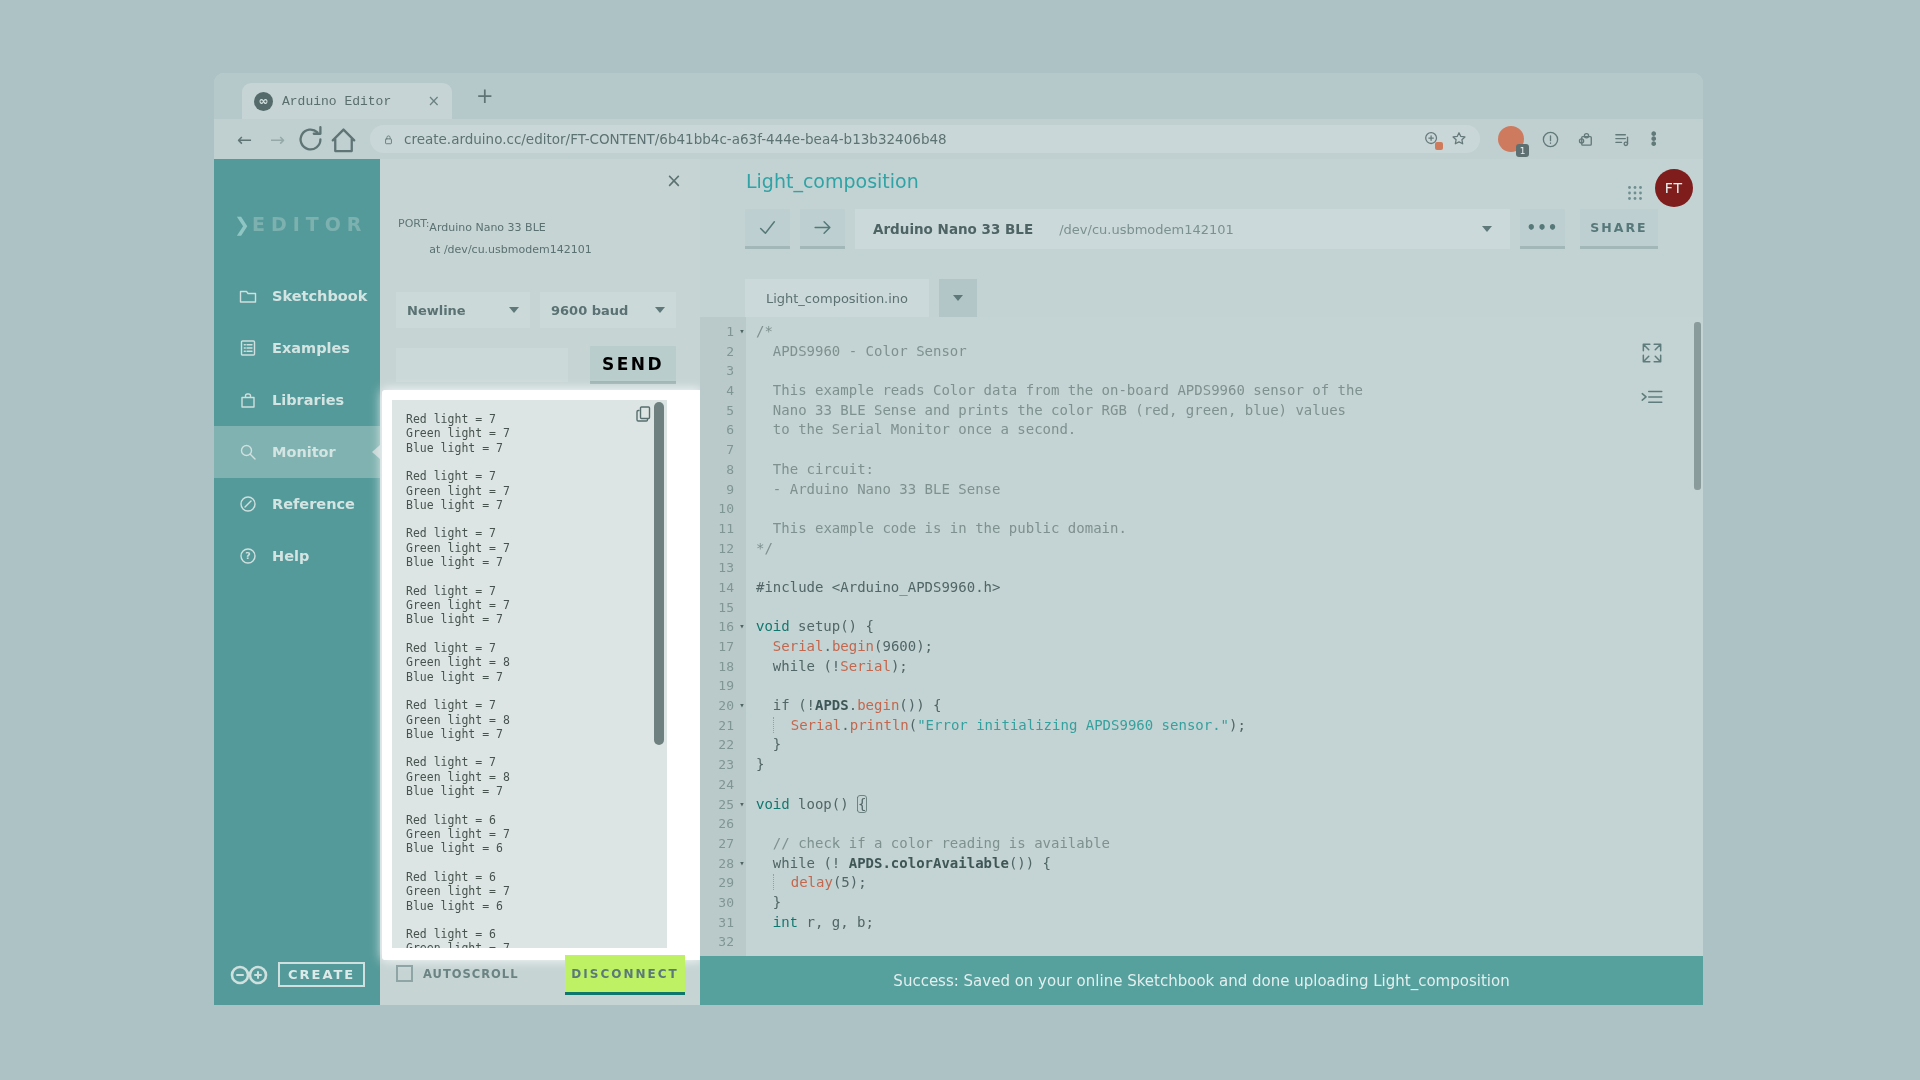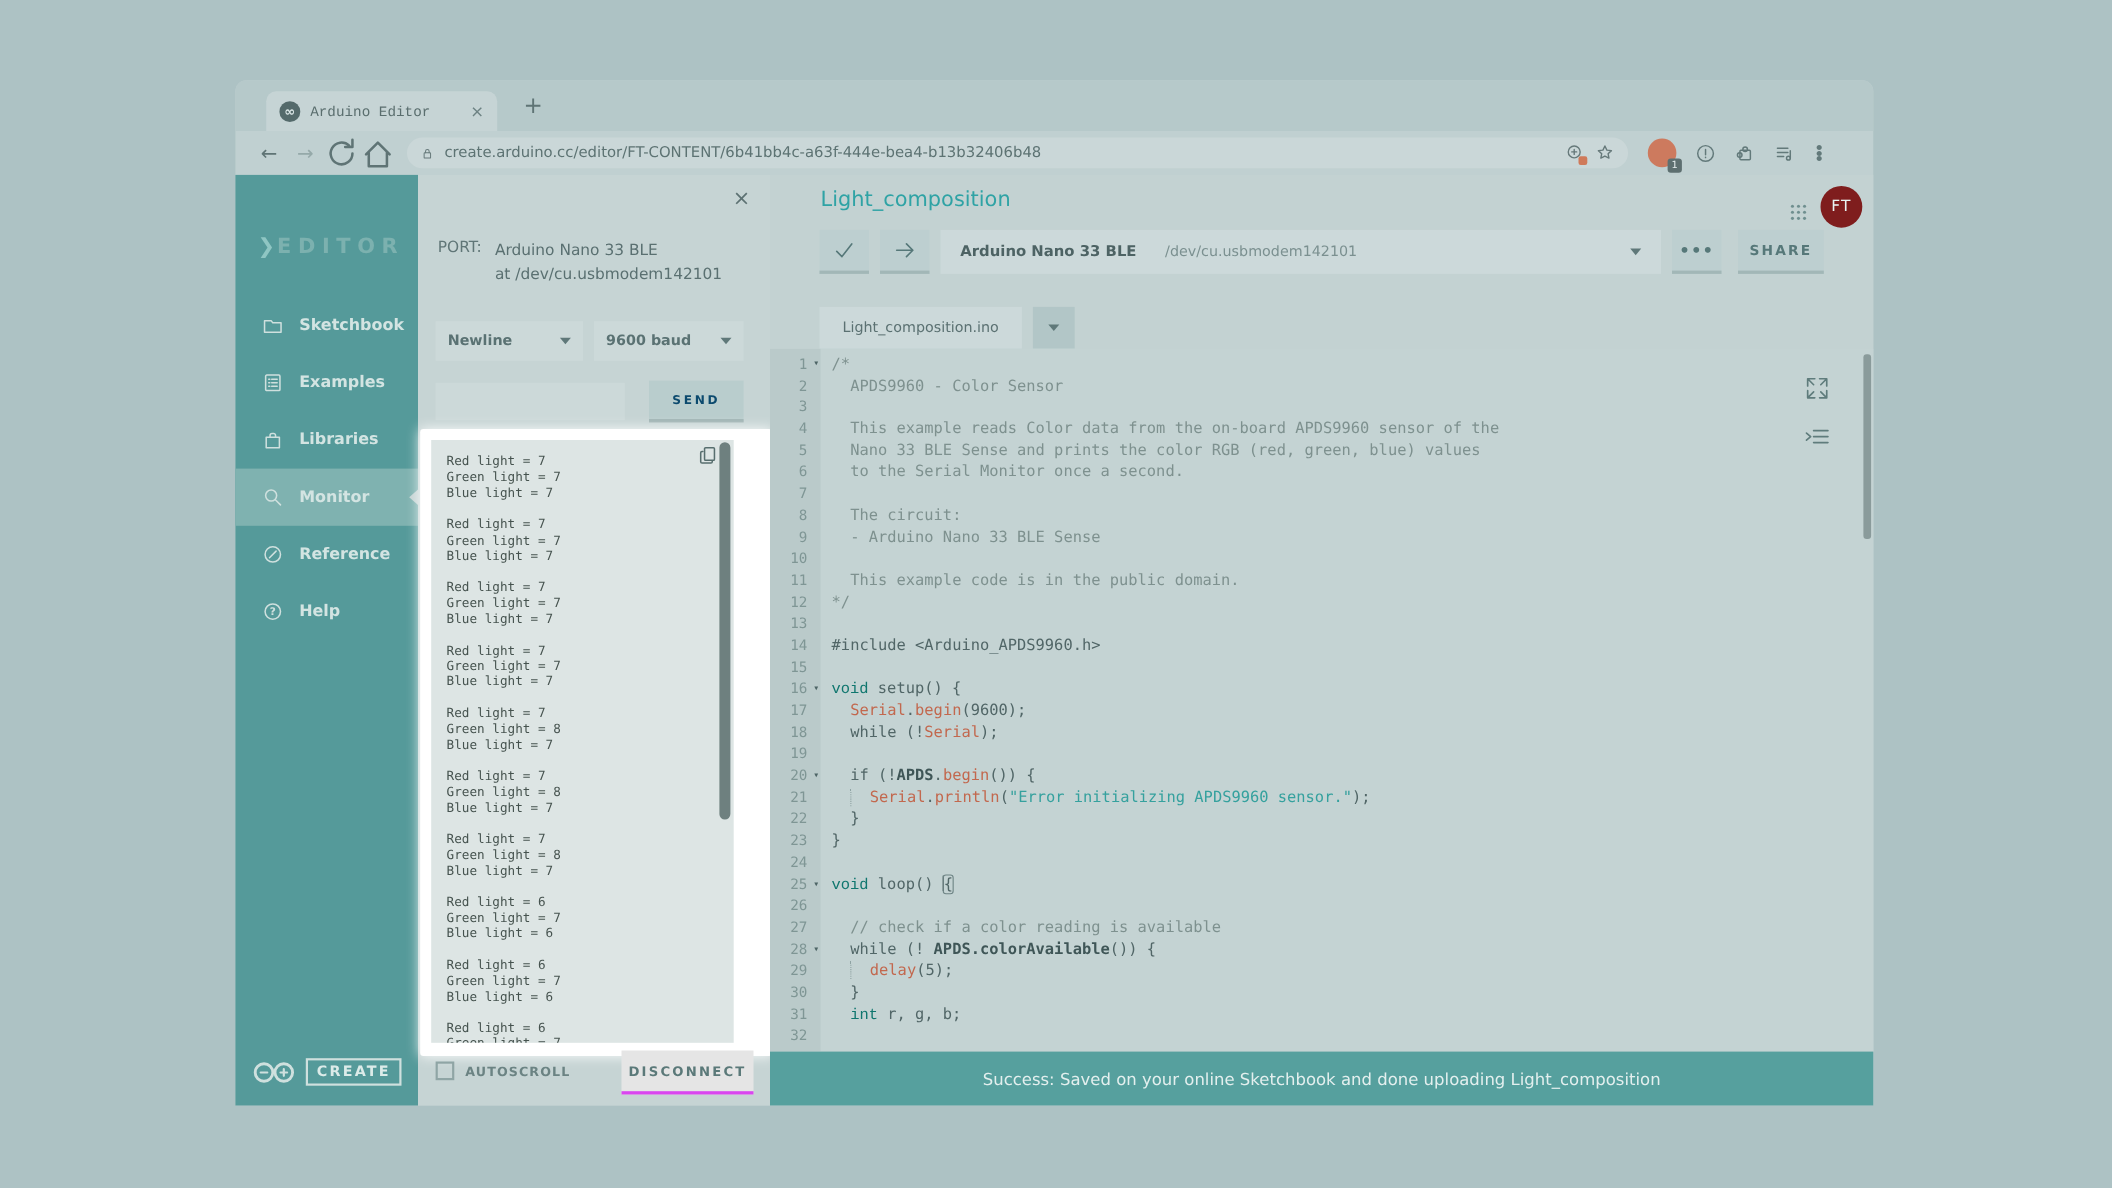--- a/index.html
+++ b/index.html
@@ -42,36 +42,36 @@
   .menu-item.active{background:#7fb2b0;}
   .menu-item.active::after{content:"";position:absolute;right:0;top:50%;transform:translateY(-50%);border-top:7px solid transparent;border-bottom:7px solid transparent;border-right:8px solid #c6d4d4;}
   .menu-item .icon{width:20px;height:20px;color:#cfe0de;flex:none;}
   .create-logo{position:absolute;bottom:18px;left:14px;display:flex;align-items:center;gap:8px;}
   .infinity{width:42px;height:24px;color:#cfe0de;}
   .create-box{border:2px solid #cfe0de;padding:3px 8px;font-size:13px;font-weight:bold;letter-spacing:2px;color:#dcebe9;}
 
   
   .monitor{width:320px;background:#c6d4d4;position:relative;flex:none;}
   .close-x{position:absolute;top:12px;right:18px;color:#5d7273;font-size:19px;line-height:1;}
-  .port-row{position:absolute;top:58px;left:18px;display:flex;gap:12px;font-size:14px;}
+  .port-row{position:absolute;top:58px;left:18px;display:flex;gap:0;font-size:11px;}
   .port-label{color:#60767­7;color:#607677;}
   .port-value{color:#5a7071;line-height:22px;}
   .dd{position:absolute;top:133px;height:36px;background:#ccd9d9;display:flex;align-items:center;justify-content:space-between;padding:0 11px;font-size:13px;font-weight:bold;color:#5a7273;}
   .dd-caret{width:0;height:0;border-left:5px solid transparent;border-right:5px solid transparent;border-top:6px solid #5f7879;}
   .send-input{position:absolute;top:189px;left:16px;width:172px;height:34px;background:#ccd9d9;border:none;}
-  .send-btn{position:absolute;top:187px;left:210px;width:86px;height:38px;background:#b9cdcd;border-bottom:3px solid #9db2b2;color:#0c4a6e;font-size:11px;letter-spacing:2.5px;font-weight:bold;display:flex;align-items:center;justify-content:center;}
+  .send-btn{position:absolute;top:187px;left:210px;width:86px;height:38px;background:#b9cdcd;border-bottom:3px solid #9db2b2;color:#000000;font-size:17px;letter-spacing:2.5px;font-weight:bold;display:flex;align-items:center;justify-content:center;}
   .spotlight{position:absolute;left:2px;top:231px;width:320px;height:570px;background:#ffffff;border-radius:3px;box-shadow:0 0 12px rgba(255,255,255,.95);}
   .serial-output{position:absolute;left:10px;top:10px;width:275px;height:548px;background:#dde5e4;overflow:hidden;padding:12px 0 0 14px;font-family:"DejaVu Sans Mono",monospace;font-size:11.5px;line-height:14.4px;color:#46534f;}
   .serial-group{margin-bottom:14px;}
   .copy-icon{position:absolute;left:252px;top:14px;width:20px;height:20px;color:#576e6e;}
   .out-scroll{position:absolute;left:272px;top:12px;width:10px;height:343px;background:#6e807f;border-radius:5px;}
   .autoscroll{position:absolute;bottom:23px;left:16px;display:flex;align-items:center;gap:10px;}
   .checkbox{width:17px;height:17px;border:2px solid #8fa5a5;background:transparent;}
   .autoscroll-label{font-size:11.5px;font-weight:bold;letter-spacing:1px;color:#6b8383;}
-  .disconnect-btn{position:absolute;bottom:10px;left:185px;width:120px;height:40px;background:#e5e5e5;border-bottom:3px solid #d946ef;color:#5b7979;font-size:12px;letter-spacing:2px;font-weight:bold;display:flex;align-items:center;justify-content:center;}
+  .disconnect-btn{position:absolute;bottom:10px;left:185px;width:120px;height:40px;background:#bef264;border-bottom:3px solid #0f766e;color:#5b7979;font-size:12px;letter-spacing:2px;font-weight:bold;display:flex;align-items:center;justify-content:center;}
 
   
   .editor{flex:1;background:#c3d2d2;position:relative;}
   .sketch-title{position:absolute;left:46px;top:11px;font-size:19px;color:#2fa3a5;}
   .apps-grid{position:absolute;right:60px;top:26px;width:16px;height:16px;color:#6f8f8f;}
   .avatar{position:absolute;right:10px;top:10px;width:38px;height:38px;border-radius:50%;background:#7f1d1d;color:#e8f4f3;display:flex;align-items:center;justify-content:center;font-size:14px;letter-spacing:1px;}
   .ed-btn{position:absolute;top:50px;height:40px;background:#bdcfd0;border-bottom:3px solid #a2b7b7;color:#567879;display:flex;align-items:center;justify-content:center;}
   .verify-btn{left:45px;width:45px;}
   .upload-btn{left:100px;width:45px;}
   .ed-btn .icon{width:21px;height:21px;}

